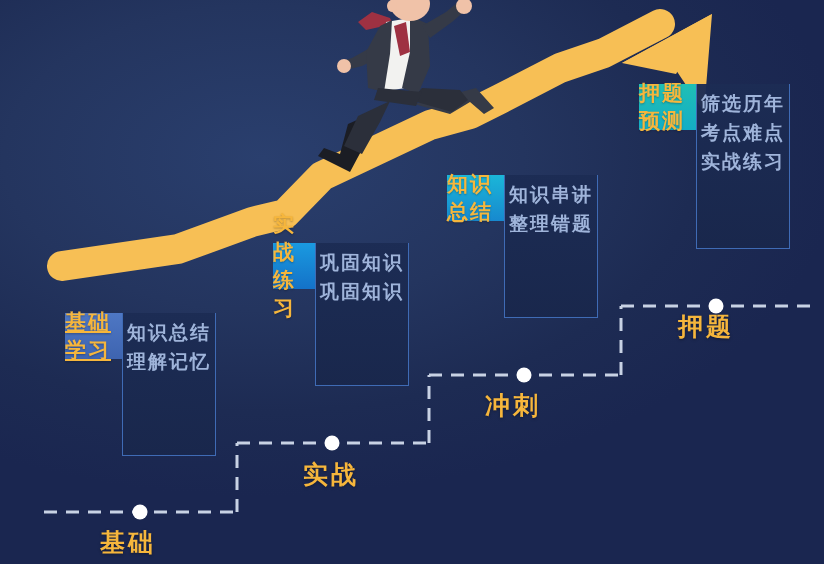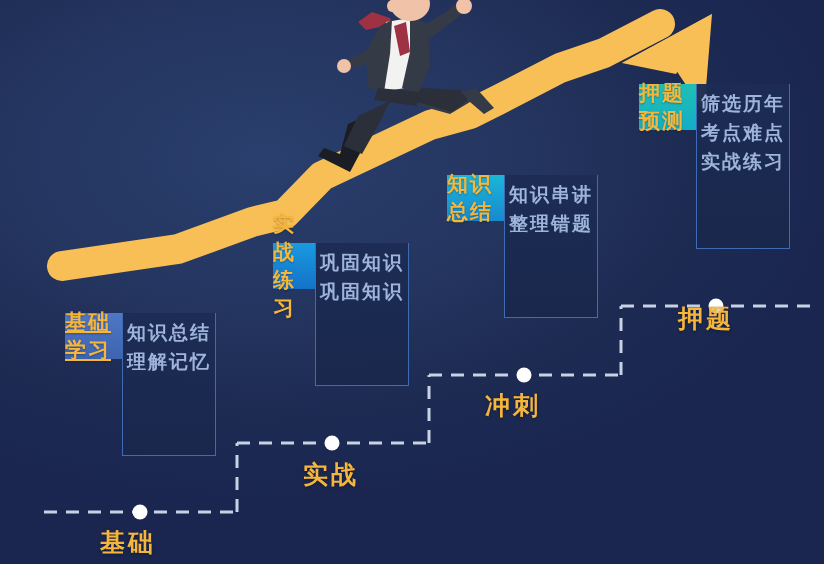--- a/index.html
+++ b/index.html
@@ -80,21 +80,21 @@
     color: #f6b63c;
     font-size: 25px;
     font-weight: bold;
     letter-spacing: 3px;
     white-space: nowrap;
     text-shadow: 0 1px 3px rgba(0,0,0,.35);
   }
   #stage-label-0 { left: 100px; top: 526px; }
   #stage-label-1 { left: 303px; top: 458px; }
   #stage-label-2 { left: 485px; top: 389px; }
-  #stage-label-3 { left: 678px; top: 302px; }
+  #stage-label-3 { left: 678px; top: 310px; }
 </style>
 </head>
 <body>
 
 <div id="stage">
 
   <svg id="arrow-svg" viewBox="0 0 824 564" preserveAspectRatio="none">
     <g>
       <path d="M 62,266
                L 178,249

